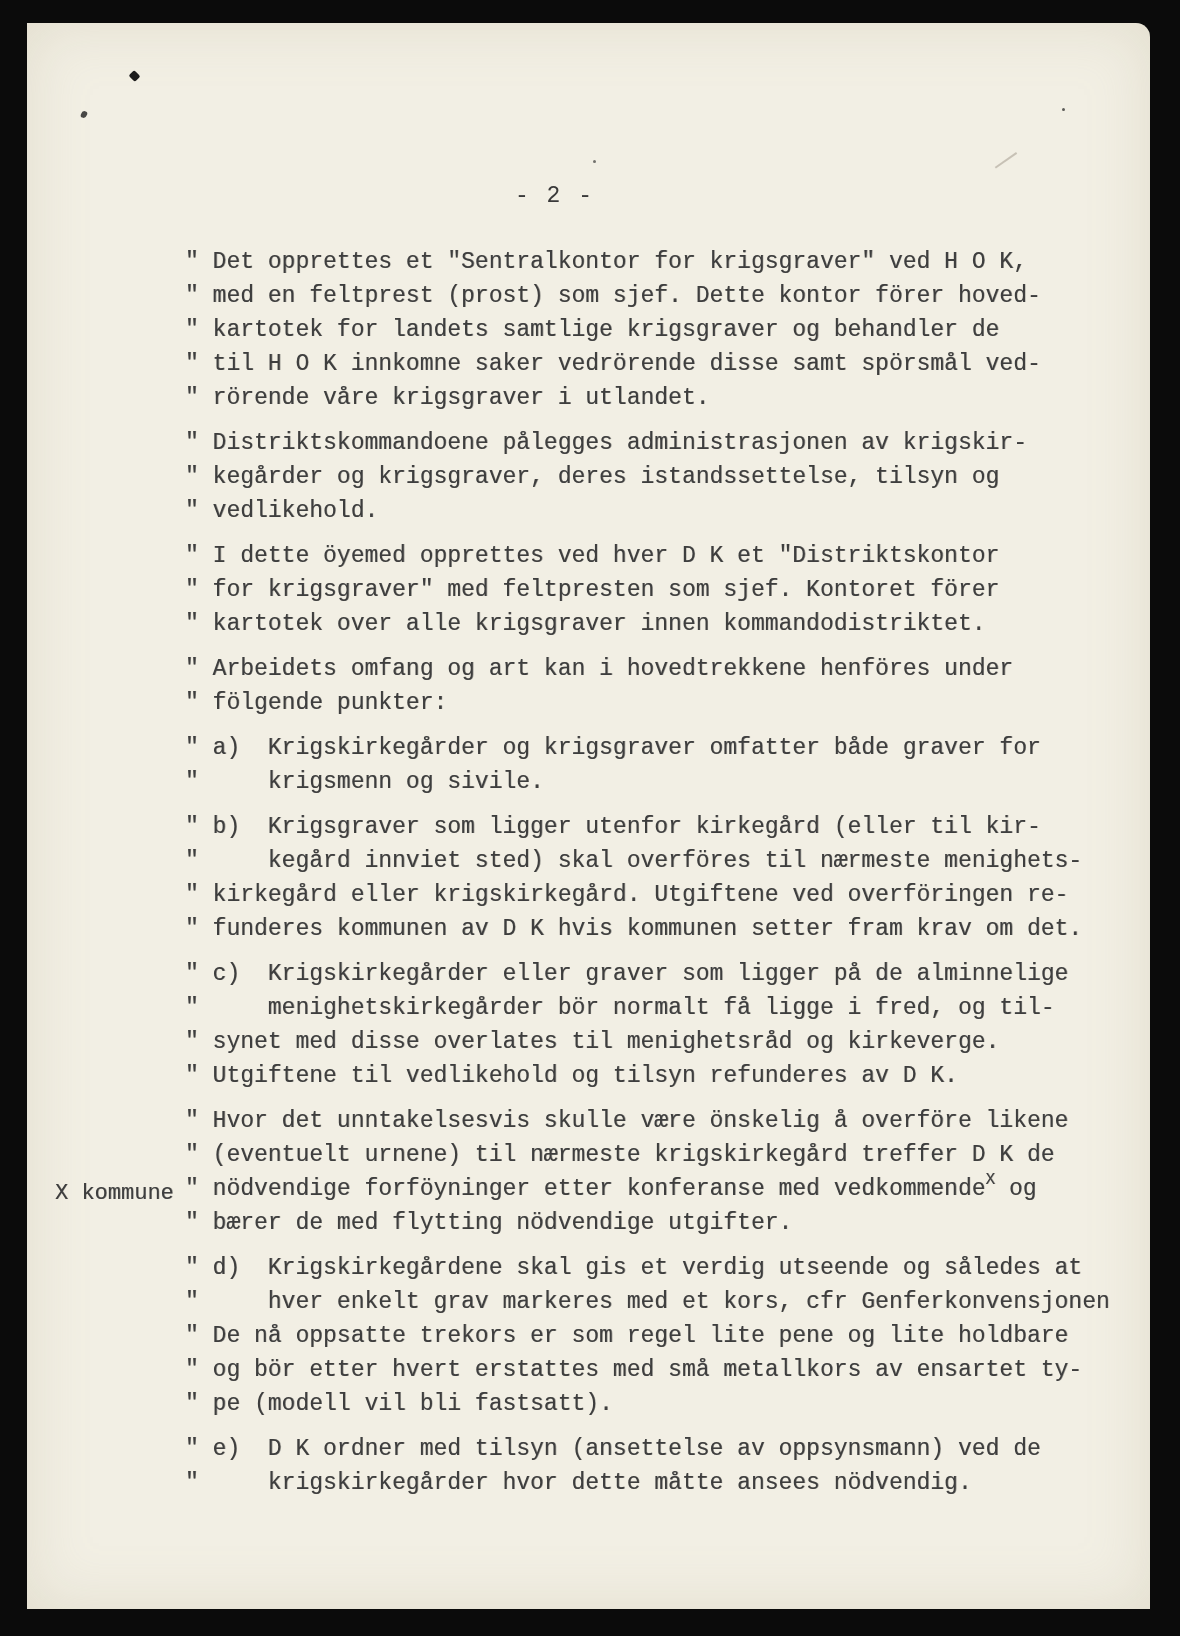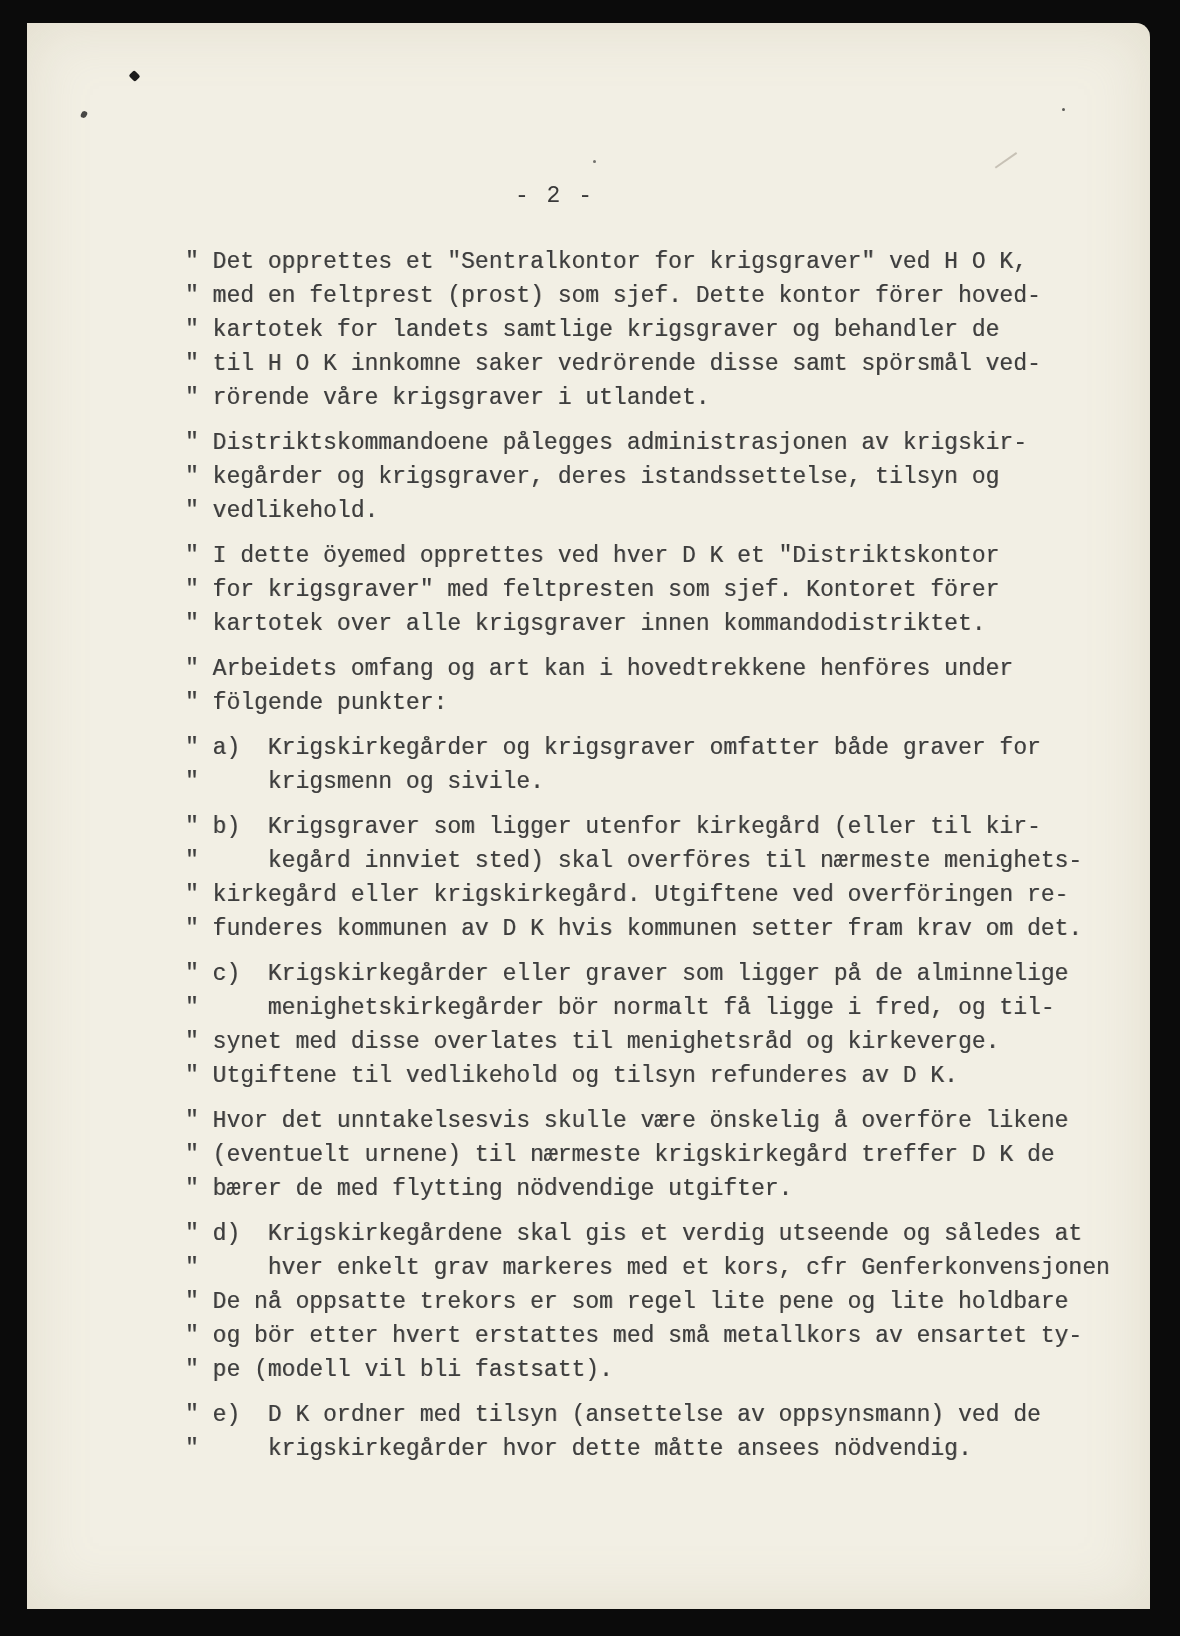--- a/index.html
+++ b/index.html
@@ -124,20 +124,21 @@
         </div>
         <div class="para">
           <div class="line">" c)  Krigskirkegårder eller graver som ligger på de alminnelige</div>
           <div class="line">"     menighetskirkegårder bör normalt få ligge i fred, og til-</div>
           <div class="line">" synet med disse overlates til menighetsråd og kirkeverge.</div>
           <div class="line">" Utgiftene til vedlikehold og tilsyn refunderes av D K.</div>
         </div>
         <div class="para">
           <div class="line">" Hvor det unntakelsesvis skulle være önskelig å overföre likene</div>
           <div class="line">" (eventuelt urnene) til nærmeste krigskirkegård treffer D K de</div>
+          <div class="line"><span class="margin-note">X kommune</span><span>" nödvendige forföyninger etter konferanse med vedkommende</span><sup class="sup-x">X</sup><span> og</span></div>
           <div class="line">" bærer de med flytting nödvendige utgifter.</div>
         </div>
         <div class="para">
           <div class="line">" d)  Krigskirkegårdene skal gis et verdig utseende og således at</div>
           <div class="line">"     hver enkelt grav markeres med et kors, cfr Genferkonvensjonen</div>
           <div class="line">" De nå oppsatte trekors er som regel lite pene og lite holdbare</div>
           <div class="line">" og bör etter hvert erstattes med små metallkors av ensartet ty-</div>
           <div class="line">" pe (modell vil bli fastsatt).</div>
         </div>
         <div class="para">

